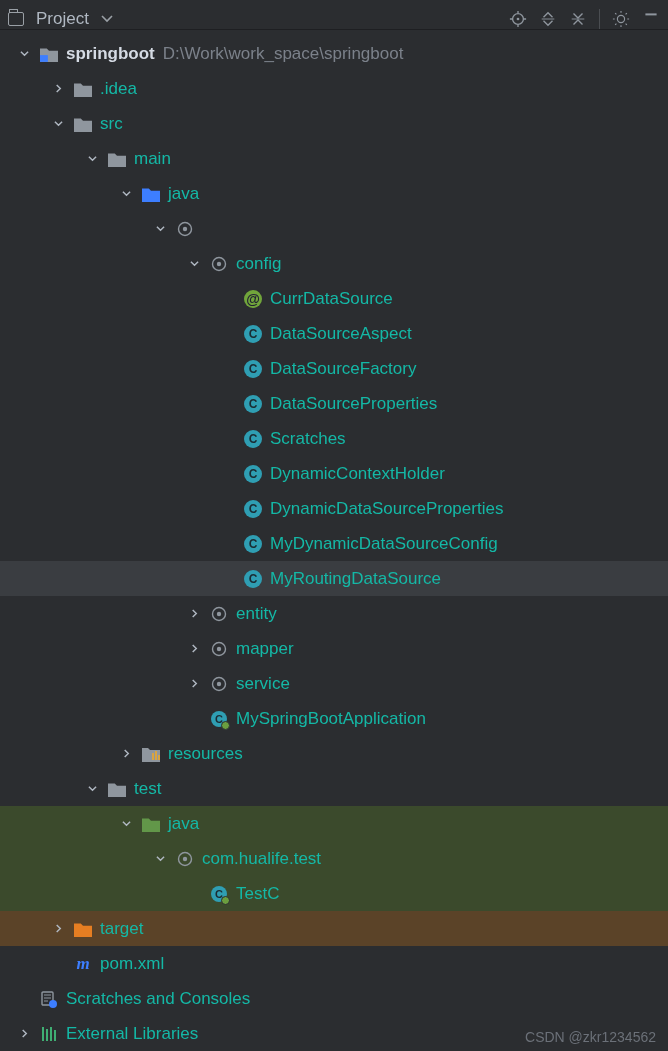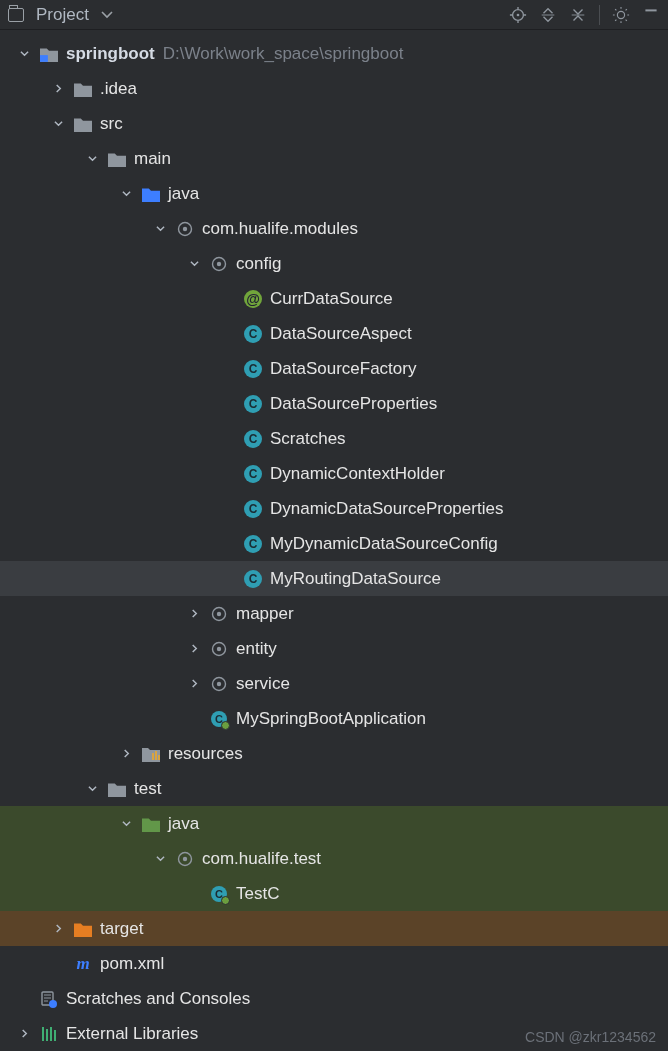--- a/index.html
+++ b/index.html
@@ -1,35 +1,35 @@
 <!DOCTYPE html>
 <html><head>
 <meta charset="utf-8">
 <style>
   * { margin:0; padding:0; box-sizing:border-box; }
   body { font-family:"Segoe UI",Arial,sans-serif; background:#2b2d30; color:#bcc4d1; font-size:17px; width:668px; height:1051px; overflow:hidden; user-select:none; }
-  .toolbar { height:30px; border-bottom:1px solid #1e1f22; display:flex; align-items:center; padding:0 8px; justify-content:space-between; }
+  .toolbar { height:30px; border-bottom:1px solid #1e1f22; display:flex; align-items:flex-end; padding:0 8px; justify-content:space-between; }
   .tb-left, .tb-right { display:flex; align-items:center; gap:12px; }
   .tb-left { color:#b0b8c2; font-size:17px; }
   .proj-ico { width:16px; height:14px; border:1px solid #9aa0a6; border-radius:2px; position:relative; }
   .proj-ico::after { content:""; position:absolute; top:-4px; left:0; width:7px; height:3px; border:1px solid #9aa0a6; border-bottom:none; border-radius:1px 1px 0 0; }
   .chev-dn { width:12px; height:8px; display:inline-block; }
   .chev-dn svg { display:block; }
   .tb-ico { width:18px; height:18px; display:inline-flex; align-items:center; justify-content:center; color:#8f969e; }
   .tb-sep { width:1px; height:20px; background:#4a4d51; }
   .tree { padding:6px 0 0 0; }
   .row { height:35px; display:flex; align-items:center; white-space:nowrap; padding-right:2px; }
   .row.sel { background:#3a3d41; }
   .row.vcs-add { background:#3b4a2c; }
   .row.vcs-unk { background:#5b4328; }
   .gap { display:inline-block; }
   .arrow { width:16px; display:inline-flex; align-items:center; justify-content:center; margin-right:4px; color:#b0b8c2; cursor:pointer; }
   .arrow svg { width:9px; height:9px; }
   .ico { width:18px; height:18px; margin:0 8px 0 4px; display:inline-flex; align-items:center; justify-content:center; flex-shrink:0; }
-  .lbl { color:#e5e5e5; }
+  .lbl { color:#14b8a6; }
   .lbl.bold { font-weight:600; color:#d5dbe4; }
   .path { color:#7b818a; margin-left:8px; }
   
   .fld-gray svg, .fld-gray { color:#8f969e; }
   .fld-blue svg { fill:#3d7eff; } .fld-blue { color:#3d7eff; }
   .pkg svg { fill:#8f969e; }
   .c-badge { width:18px; height:18px; border-radius:9px; background:#2f9eb3; color:#1b2b33; font-size:12px; font-weight:700; display:inline-flex; align-items:center; justify-content:center; }
   .at-badge { width:18px; height:18px; border-radius:9px; background:#71a53b; color:#223; font-size:14px; font-weight:700; display:inline-flex; align-items:center; justify-content:center; }
   .app-ico { width:18px; height:18px; display:inline-flex; align-items:center; justify-content:center; position:relative; }
   .app-ico .badge { width:16px; height:16px; border-radius:8px; background:#2f9eb3; color:#1b2b33; font-size:11px; font-weight:700; display:inline-flex; align-items:center; justify-content:center; }
@@ -173,21 +173,20 @@
         <svg viewBox="0 0 10 10">
           <path d="M1 3l4 4 4-4" stroke="currentColor" stroke-width="1.6" fill="none"></path>
         </svg>
       </span>
   <span class="ico pkg">
         <svg viewBox="0 0 16 16" width="16" height="16">
           <circle cx="8" cy="8" r="6.5" fill="none" stroke="#8f969e" stroke-width="1.4"></circle>
           <circle cx="8" cy="8" r="2.2" fill="#8f969e"></circle>
         </svg>
       </span>
-  <span class="lbl">com.hualife.modules</span>
 </div>
 
 <div class="row">
   <span class="gap" style="width:186px"></span>
   <span class="arrow">
         <svg viewBox="0 0 10 10">
           <path d="M1 3l4 4 4-4" stroke="currentColor" stroke-width="1.6" fill="none"></path>
         </svg>
       </span>
   <span class="ico pkg">
@@ -269,36 +268,36 @@
         <svg viewBox="0 0 10 10">
           <path d="M3 1l4 4-4 4" stroke="currentColor" stroke-width="1.6" fill="none"></path>
         </svg>
       </span>
   <span class="ico pkg">
         <svg viewBox="0 0 16 16" width="16" height="16">
           <circle cx="8" cy="8" r="6.5" fill="none" stroke="#8f969e" stroke-width="1.4"></circle>
           <circle cx="8" cy="8" r="2.2" fill="#8f969e"></circle>
         </svg>
       </span>
+  <span class="lbl">entity</span>
+</div>
+<div class="row">
+  <span class="gap" style="width:186px"></span>
+  <span class="arrow">
+        <svg viewBox="0 0 10 10">
+          <path d="M3 1l4 4-4 4" stroke="currentColor" stroke-width="1.6" fill="none"></path>
+        </svg>
+      </span>
+  <span class="ico pkg">
+        <svg viewBox="0 0 16 16" width="16" height="16">
+          <circle cx="8" cy="8" r="6.5" fill="none" stroke="#8f969e" stroke-width="1.4"></circle>
+          <circle cx="8" cy="8" r="2.2" fill="#8f969e"></circle>
+        </svg>
+      </span>
   <span class="lbl">mapper</span>
-</div>
-<div class="row">
-  <span class="gap" style="width:186px"></span>
-  <span class="arrow">
-        <svg viewBox="0 0 10 10">
-          <path d="M3 1l4 4-4 4" stroke="currentColor" stroke-width="1.6" fill="none"></path>
-        </svg>
-      </span>
-  <span class="ico pkg">
-        <svg viewBox="0 0 16 16" width="16" height="16">
-          <circle cx="8" cy="8" r="6.5" fill="none" stroke="#8f969e" stroke-width="1.4"></circle>
-          <circle cx="8" cy="8" r="2.2" fill="#8f969e"></circle>
-        </svg>
-      </span>
-  <span class="lbl">entity</span>
 </div>
 <div class="row">
   <span class="gap" style="width:186px"></span>
   <span class="arrow">
         <svg viewBox="0 0 10 10">
           <path d="M3 1l4 4-4 4" stroke="currentColor" stroke-width="1.6" fill="none"></path>
         </svg>
       </span>
   <span class="ico pkg">
         <svg viewBox="0 0 16 16" width="16" height="16">

